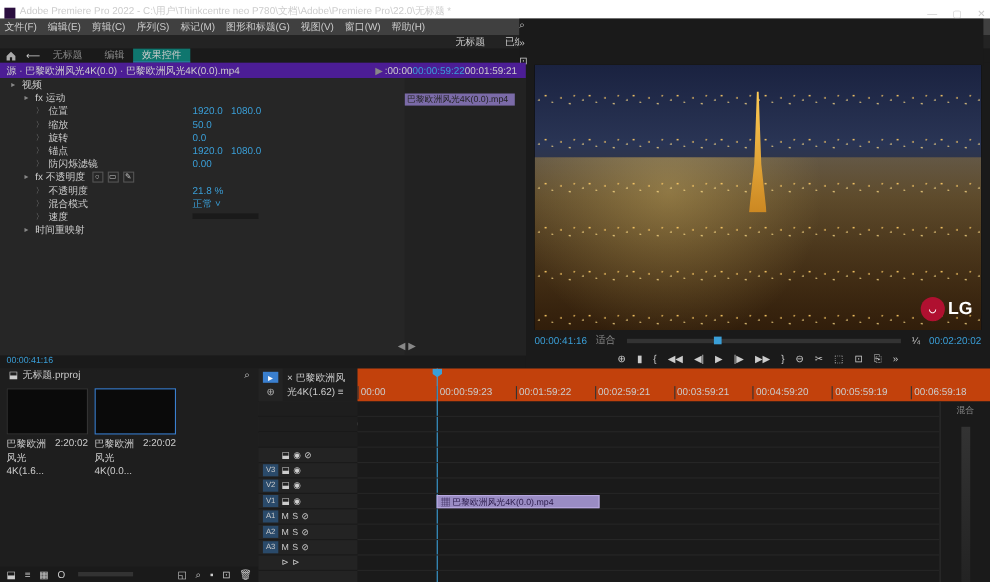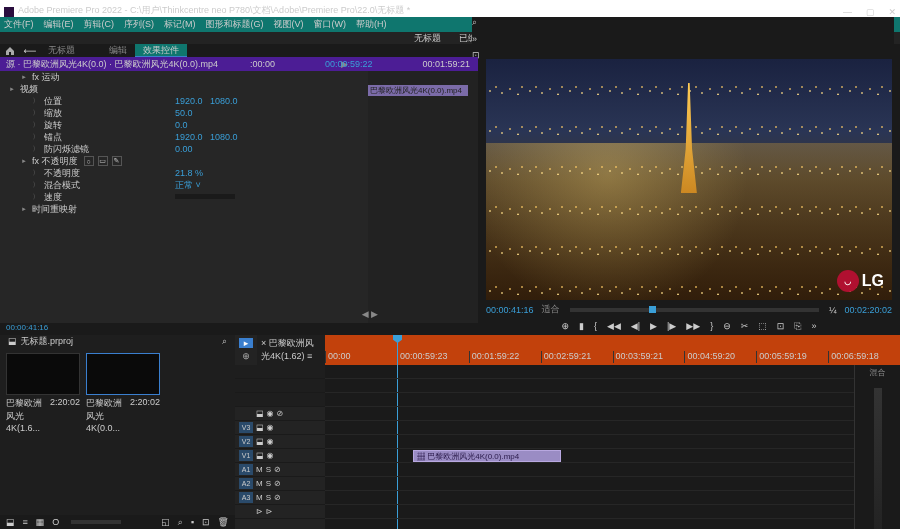--- a/index.html
+++ b/index.html
@@ -1,32 +1,32 @@
 <!DOCTYPE html>
 <html><head>
 <meta charset="utf-8">
 <style>
 *{margin:0;padding:0;box-sizing:border-box;font-family:"Microsoft YaHei",Arial,sans-serif;font-size:9px;color:#ccc;user-select:none}
 body{width:900px;height:529px;background:#1e1e1e;overflow:hidden;position:relative}
 .titlebar{height:17px;background:#fff;color:#000;display:flex;align-items:flex-end;padding:0 4px;font-size:9px}
 .titlebar .icon{width:10px;height:10px;background:#2a0e3e;margin-right:4px}
 .winbtns{margin-left:auto;display:flex;gap:14px;color:#444}
 .winbtns span{cursor:pointer}
-.menubar{height:15px;background:#0f766e;display:flex;align-items:center;padding:0 4px;gap:10px;font-size:9px;color:#bbb}
+.menubar{height:15px;background:#404040;display:flex;align-items:center;padding:0 4px;gap:10px;font-size:9px;color:#bbb}
 .workspace{height:12px;background:#232323;display:flex;align-items:center;justify-content:center;gap:18px;font-size:9px;color:#aaa;position:relative}
 .workspace .right{position:absolute;right:6px;display:flex;gap:6px}
 .tabbar{height:13px;background:#1a1a1a;display:flex;align-items:center}
 .tab{padding:0 8px;height:100%;display:flex;align-items:center;font-size:9px;color:#888;border-bottom:1px solid transparent}
 .tab.active{color:#ddd;border-bottom:1px solid #3a7fcf}
 .tab.muted{background:#0f766e;color:#ccc}
 .main{display:flex;height:278px}
 .left{width:478px;display:flex;flex-direction:column;background:#232323}
 .home{width:12px;height:10px;margin:0 4px;display:flex;align-items:center;justify-content:center}
 .fxhead{height:14px;background:#4c1d95;display:flex;align-items:center;padding:0 6px;font-size:9px;color:#3a9fd8;position:relative}
-.fxhead .dur{position:absolute;right:8px;color:#888;display:flex;gap:50px;align-items:center}
+.fxhead .dur{position:absolute;right:8px;color:#888;display:flex;align-items:center}
 .fxhead .play{position:absolute;right:130px;color:#888}
 .fxbody{flex:1;background:#262626;position:relative}
 .fxrow{display:flex;align-items:center;height:12px;padding-left:8px;font-size:9px;color:#ccc;position:relative}
 .fxrow .tw{width:8px;height:8px;margin-right:4px;display:inline-flex;align-items:center;justify-content:center;color:#888;font-size:7px}
 .fxrow .val{position:absolute;left:175px;color:#3a9fd8;font-size:9px}
 .fxrow .val2{position:absolute;left:210px;color:#3a9fd8;font-size:9px}
 .fxrow .kf{position:absolute;right:18px;color:#888;font-size:9px}
 .fxrow .chk{width:9px;height:9px;border:1px solid #666;display:inline-block;margin-right:3px;position:relative}
 .fxrow .chk.on::after{content:"✓";position:absolute;top:-2px;left:0;font-size:8px;color:#ccc}
 .fxrow.ind1{padding-left:20px}
@@ -131,21 +131,21 @@
 <div style="display:flex">
   <div style="width:478px">
     <div class="tabbar">
       <div class="home">
           <svg viewBox="0 0 10 10">
             <path d="M5 1L1 5v4h3V6h2v3h3V5z"></path>
           </svg>
         </div>
       <div class="home">⟵</div>
       <div class="tab">无标题</div>
-      <div class="tab" style="margin-left:18px">编辑</div>
+      <div class="tab" style="margin-left:4px">编辑</div>
       <div class="tab muted active">效果控件</div>
     </div>
   </div>
   <div style="flex:1">
     <div class="tabbar">
       <div class="tab active" style="margin-left:6px">节目: 巴黎欧洲风光4K(1.62) ≡</div>
     </div>
   </div>
 </div>
 
@@ -154,28 +154,28 @@
     <div class="fxhead">
       <span>源 · 巴黎欧洲风光4K(0.0) · 巴黎欧洲风光4K(0.0).mp4</span>
       <span class="play">▶</span>
       <span class="dur">
         <span>:00:00</span>
         <span style="color:#3a9fd8">00:00:59:22</span>
         <span>00:01:59:21</span>
       </span>
     </div>
     <div class="fxbody" id="fxbody">
-      <div class="fxrow ind1">
+      <div class="fxrow ind0">
+          <span class="tw">▸</span>
+          <span>视频</span>
+        </div>
+        <div class="fxrow ind1">
           <span class="tw">▸</span>
           <span>fx 运动</span>
           <span class="kf">↺</span>
-        </div>
-        <div class="fxrow ind0">
-          <span class="tw">▸</span>
-          <span>视频</span>
         </div>
         <div class="fxrow ind2">
           <span class="tw">〉</span>
           <span>位置</span>
           <span class="val">1920.0</span>
           <span class="val2">1080.0</span>
           <span class="kf">↺</span>
         </div>
         <div class="fxrow ind2">
           <span class="tw">〉</span>
@@ -413,21 +413,21 @@
         </div>
       <div class="trkarea" id="trkarea">
         <div class="playhead" style="left:72px;top:-30px;height:calc(100% + 30px)"></div>
       <div class="trkrow" style="height: 14px;"></div>
           <div class="trkrow" style="height: 14px;"></div>
           <div class="trkrow" style="height: 14px;"></div>
           <div class="trkrow"></div>
           <div class="trkrow"></div>
           <div class="trkrow"></div>
           <div class="trkrow">
-            <div class="clip" style="left: 88px; width: 148px;">▦ 巴黎欧洲风光4K(0.0).mp4</div>
+            <div class="clip" style="left: 72px; width: 148px;">▦ 巴黎欧洲风光4K(0.0).mp4</div>
           </div>
           <div class="trkrow"></div>
           <div class="trkrow"></div>
           <div class="trkrow"></div>
           <div class="trkrow"></div>
         </div>
       <div class="audio">
         <div style="font-size:8px;text-align:center;padding:2px;color:#888">混合</div>
         <div class="meter"></div>
       </div>

